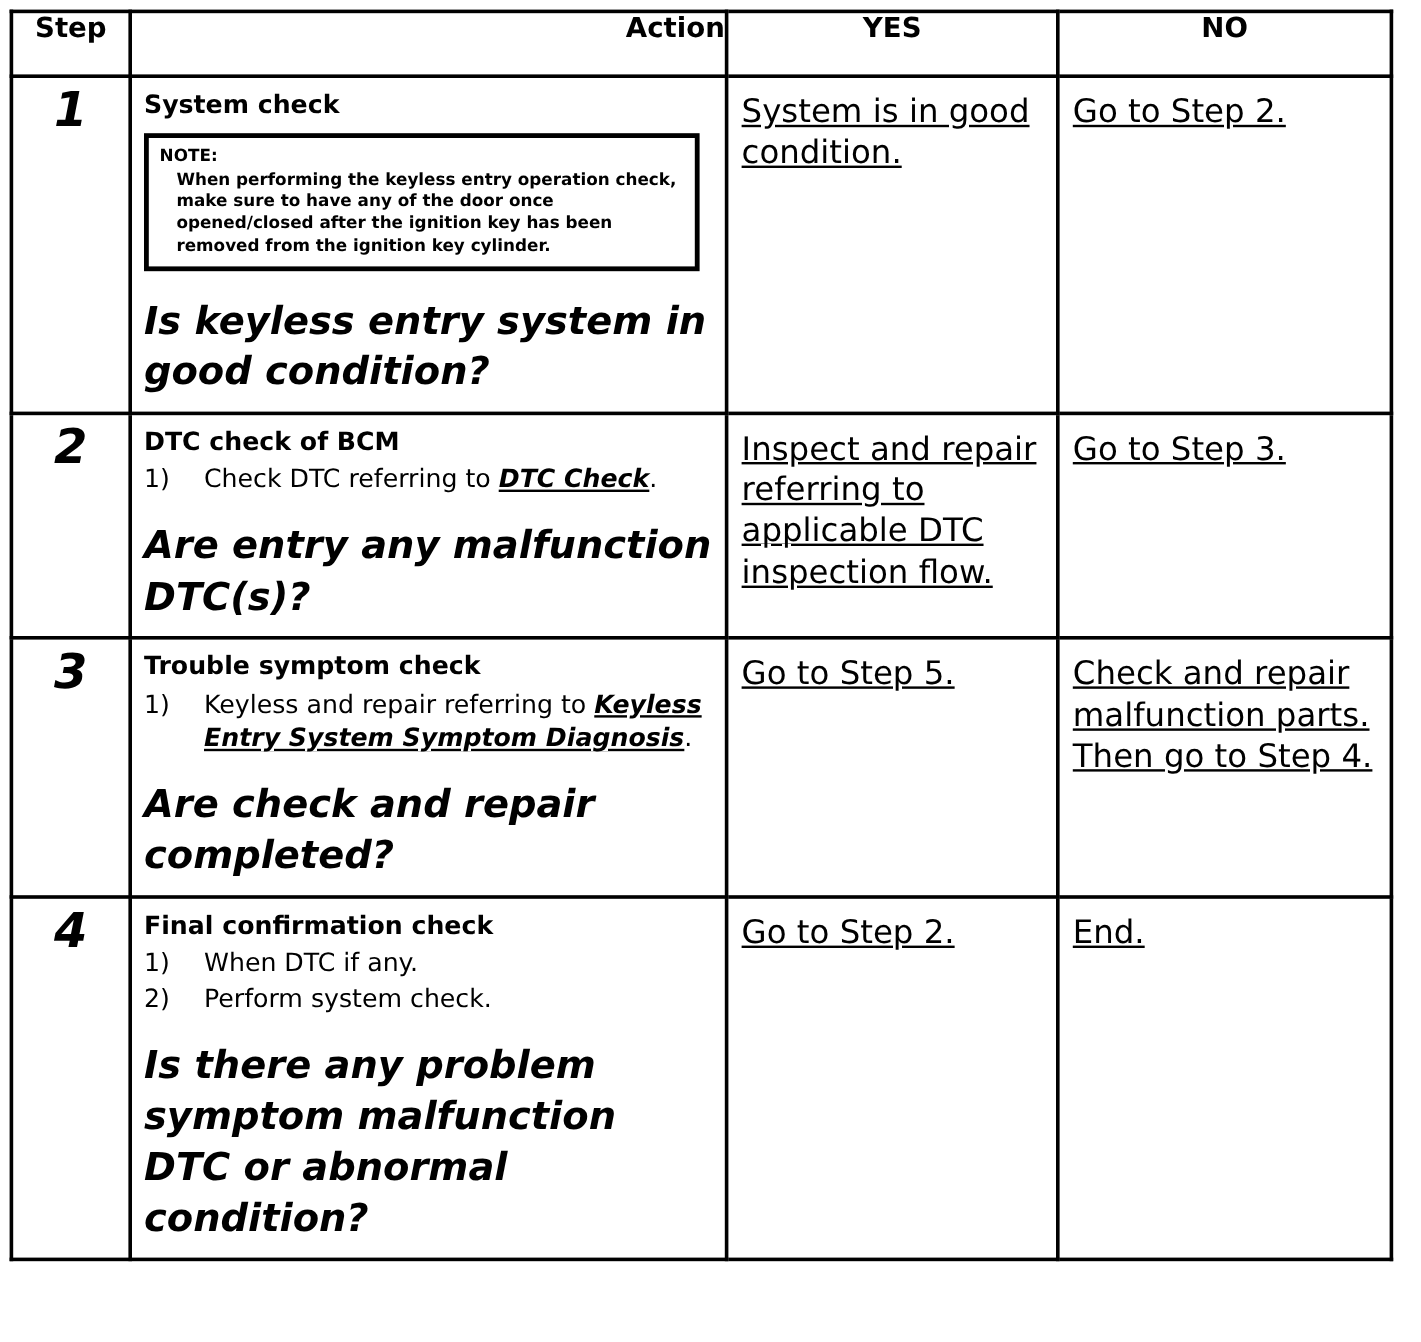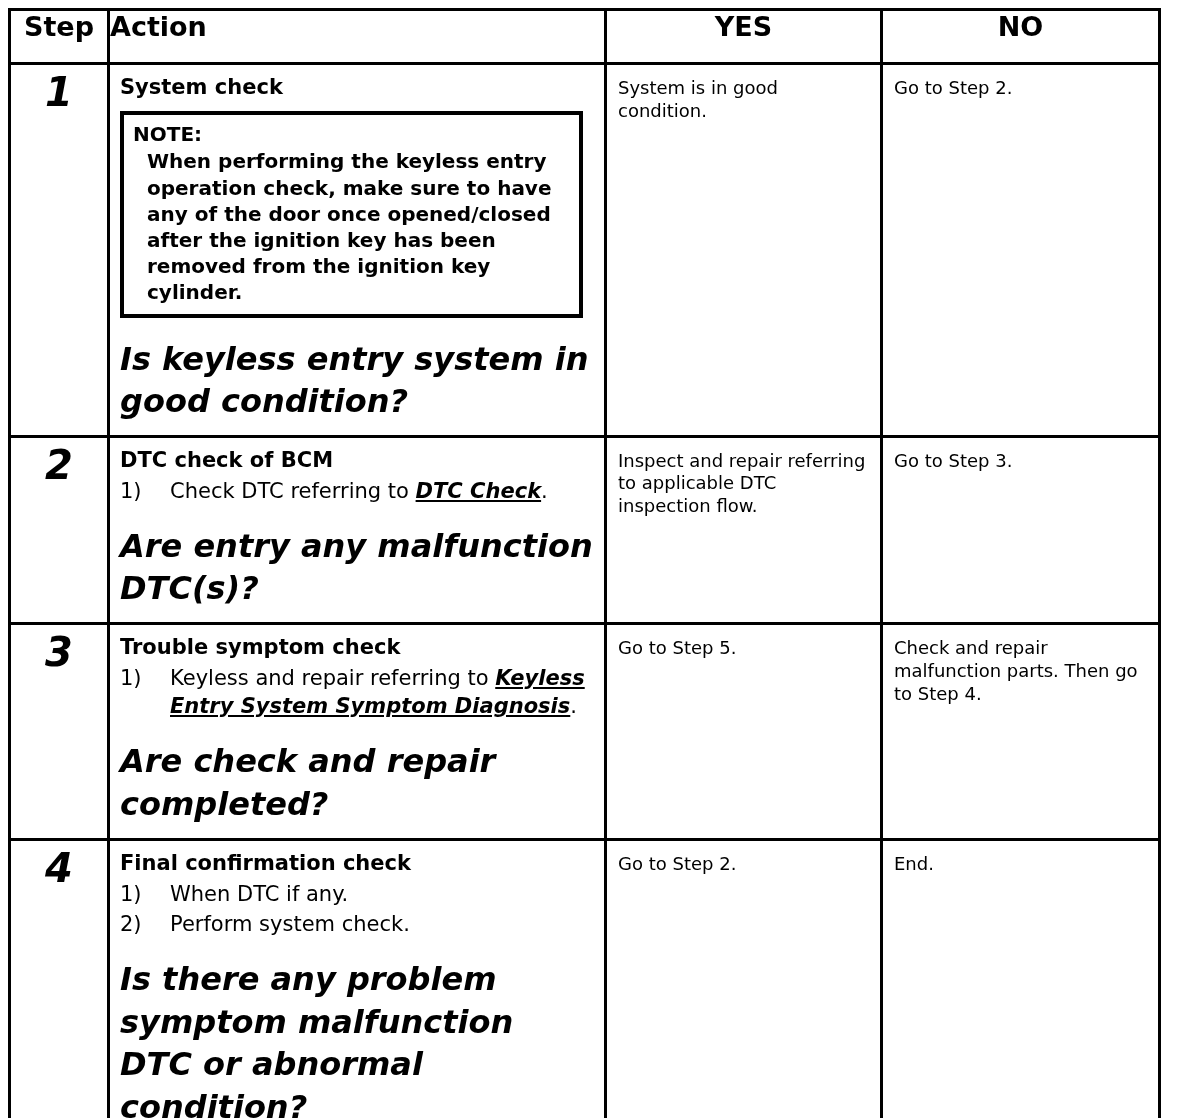--- a/index.html
+++ b/index.html
@@ -45,62 +45,63 @@
   col.c-yes { width: 276px; }
   col.c-no   { width: 278px; }
 
   
   thead th {
     height: 51px;
     padding: 0;
     text-align: center;
     vertical-align: middle;
     font-weight: bold;
-    font-size: 27px;
+    font-size: 23px;
     letter-spacing: 0px;
   }
   thead th.h-action {
-    text-align: left;
+    text-align: right;
   }
 
   
   td.step-cell {
     text-align: center;
     padding: 6px 0 0 0;
   }
   .step-num {
     display: block;
     font-size: 40px;
     font-weight: bold;
     font-style: italic;
     line-height: 1.05;
   }
 
   td.action-cell {
     padding: 10px 8px 12px 10px;
   }
   td.yn-cell {
     padding: 12px 8px 0 11px;
-    font-size: 18px;
+    font-size: 27px;
     line-height: 1.27;
+    text-decoration: underline;
   }
 
   .act-title {
     font-size: 21px;
     font-weight: bold;
     line-height: 1.2;
     margin: 0 0 2px 0;
   }
 
   .note-box {
     border: 4px solid #000000;
     margin: 11px 13px 0 0;
     padding: 6px 8px 8px 9px;
     font-weight: bold;
-    font-size: 20px;
+    font-size: 14px;
     line-height: 1.31;
   }
   .note-label {
     display: block;
     margin-bottom: 1px;
   }
   .note-body {
     display: block;
     padding-left: 14px;
   }

